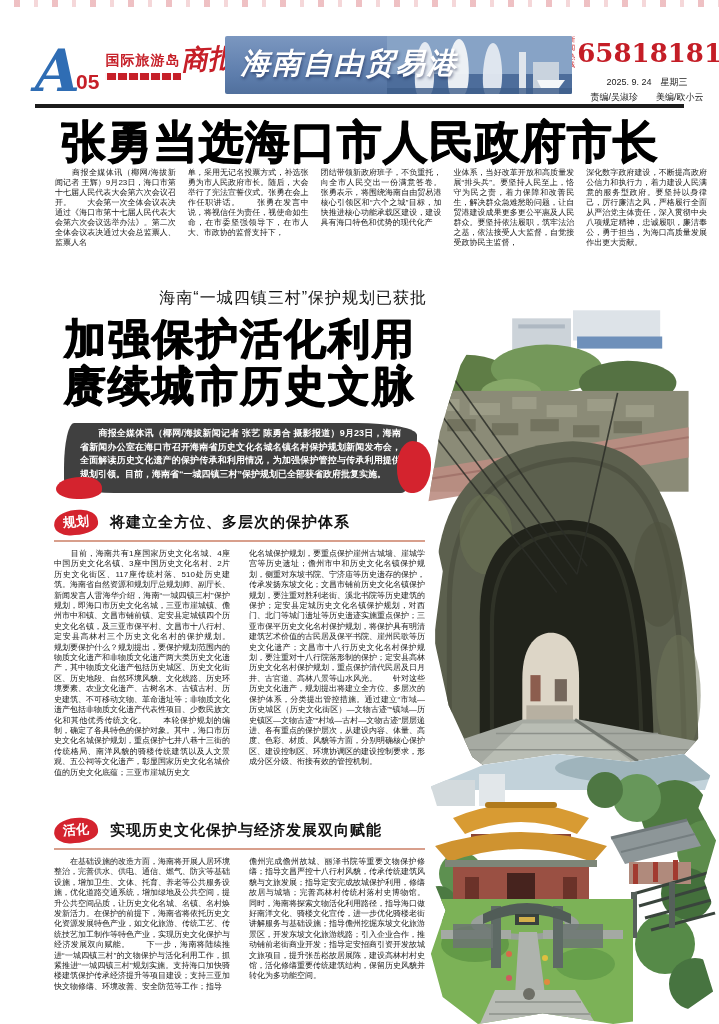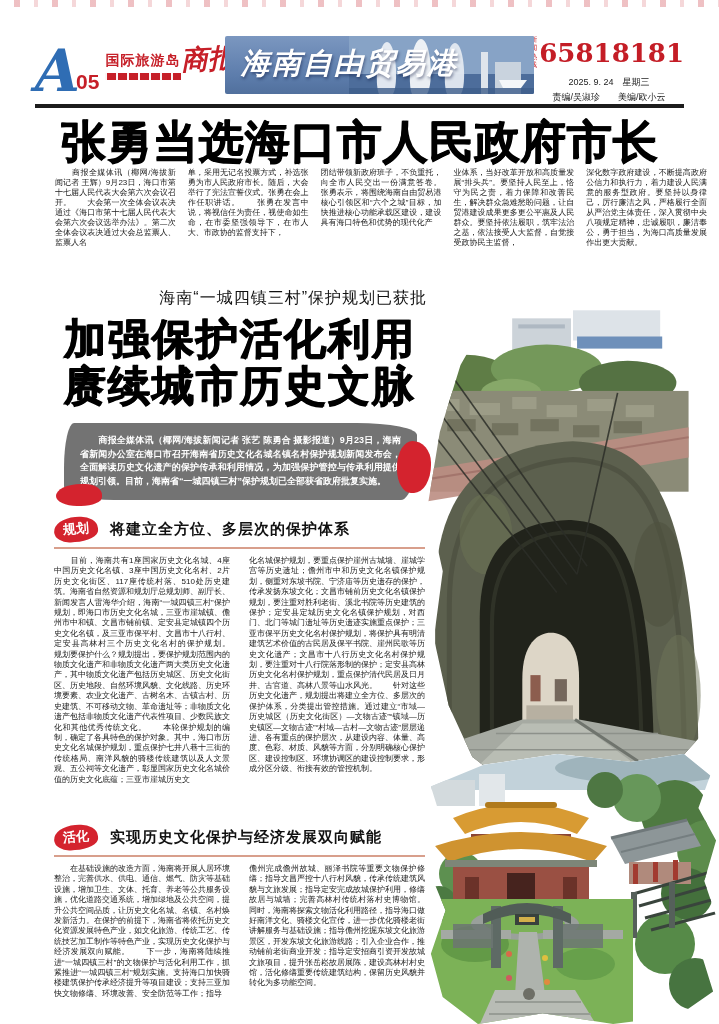--- a/index.html
+++ b/index.html
@@ -14,21 +14,21 @@
   .ed-letter{font-family:"DejaVu Serif",serif;font-style:italic;font-weight:bold;
              font-size:58px;line-height:.85;color:#2f6db4;}
   .ed-num{font-size:21px;font-weight:bold;color:#c61f28;margin:0 6px 2px -4px;}
   .mast-right{display:flex;flex-direction:column;margin-bottom:16px;}
   .mast-row{display:flex;align-items:flex-end;}
   .mast-name{color:#c61f28;font-weight:900;font-size:14px;letter-spacing:1px;white-space:nowrap;}
   .mast-script{font-family:"DejaVu Serif",serif;font-style:italic;font-weight:bold;
                font-size:27px;line-height:.8;color:#c61f28;margin-left:1px;transform:rotate(-3deg);white-space:nowrap;}
   .mast-strip{width:76px;height:7px;margin-top:3px;background:#c61f28;
     background-image:repeating-linear-gradient(90deg,rgba(255,255,255,.95) 0 2px,transparent 2px 11px);}
-  .banner{position:relative;width:309px;height:58px;border-radius:2px;overflow:hidden;
+  .banner{position:relative;width:347px;height:58px;border-radius:2px;overflow:hidden;
           background:linear-gradient(180deg,#7b97c0 0%,#5c7cab 70%,#51709d 100%);flex:none;}
   .banner-title{position:absolute;left:16px;top:8px;font-family:"DejaVu Serif",serif;
     font-style:italic;font-weight:bold;font-size:29px;color:#ffffff;letter-spacing:2px;
     text-shadow:1px 2px 3px rgba(10,20,60,.45);white-space:nowrap;z-index:2;}
   .banner svg{position:absolute;right:0;top:0;height:100%;}
   .header-right{margin-left:auto;width:150px;text-align:center;}
   .hotline{display:flex;align-items:center;justify-content:flex-end;}
   .hotline-label{width:15px;font-size:7px;line-height:1.2;color:#c61f28;text-align:center;margin-right:2px;}
   .hotline-num{font-family:"DejaVu Serif",serif;font-weight:bold;font-size:26px;color:#c41d26;line-height:1;}
   .issue-date{font-size:9px;color:#222;margin-top:6px;}
@@ -40,21 +40,21 @@
     text-shadow:1px 0 0 #000,0 1px 0 #000;white-space:nowrap;}
   .a1-cols{position:absolute;top:168px;left:55px;right:12px;height:108px;display:flex;gap:12px;}
   .a1-col{flex:1;font-size:8px;line-height:10px;text-align:justify;color:#1a1a1a;overflow:hidden;word-break:break-all;}
   
   .article2{position:absolute;top:288px;left:0;right:0;height:736px;}
   .a2-left{position:absolute;left:52px;top:0;width:375px;}
   .kicker{text-align:right;font-size:16px;color:#111;letter-spacing:1px;white-space:nowrap;}
   .headline2{margin-top:6px;text-align:center;font-weight:bold;color:#000;}
   .headline2 div{font-size:42px;line-height:47px;letter-spacing:2px;
     text-shadow:1.2px 0 0 #000,0 1.2px 0 #000;white-space:nowrap;}
-  .lead-blob{position:relative;margin:14px 10px 0 12px;padding:11px 16px 12px;background:#737373;
+  .lead-blob{position:relative;margin:14px 10px 0 12px;padding:4px 16px 12px;background:#404040;
     color:#fff;font-size:9px;font-weight:bold;line-height:13.5px;text-align:justify;word-break:break-all;
     border-radius:10px 60px 16px 50px / 45px 12px 55px 14px;}
   .lead-blob::after{content:"";position:absolute;right:-14px;top:18px;width:34px;height:52px;
     background:#d4232e;border-radius:50% 60% 55% 45%/55% 45% 60% 50%;}
   .lead-blob::before{content:"";position:absolute;left:-8px;bottom:-6px;width:46px;height:22px;
     background:#d4232e;border-radius:60% 40% 50% 50%/60% 55% 45% 50%;}
   .sec-head{display:flex;align-items:center;gap:12px;margin:17px 2px 0 2px;
     border-bottom:2px solid #d89f8c;padding-bottom:5px;}
   .badge{flex:none;background:#d4232e;color:#fff;font-weight:bold;font-size:13px;
     padding:3px 9px 4px;border-radius:55% 45% 60% 40%/60% 55% 45% 50%;transform:rotate(-4deg);}

